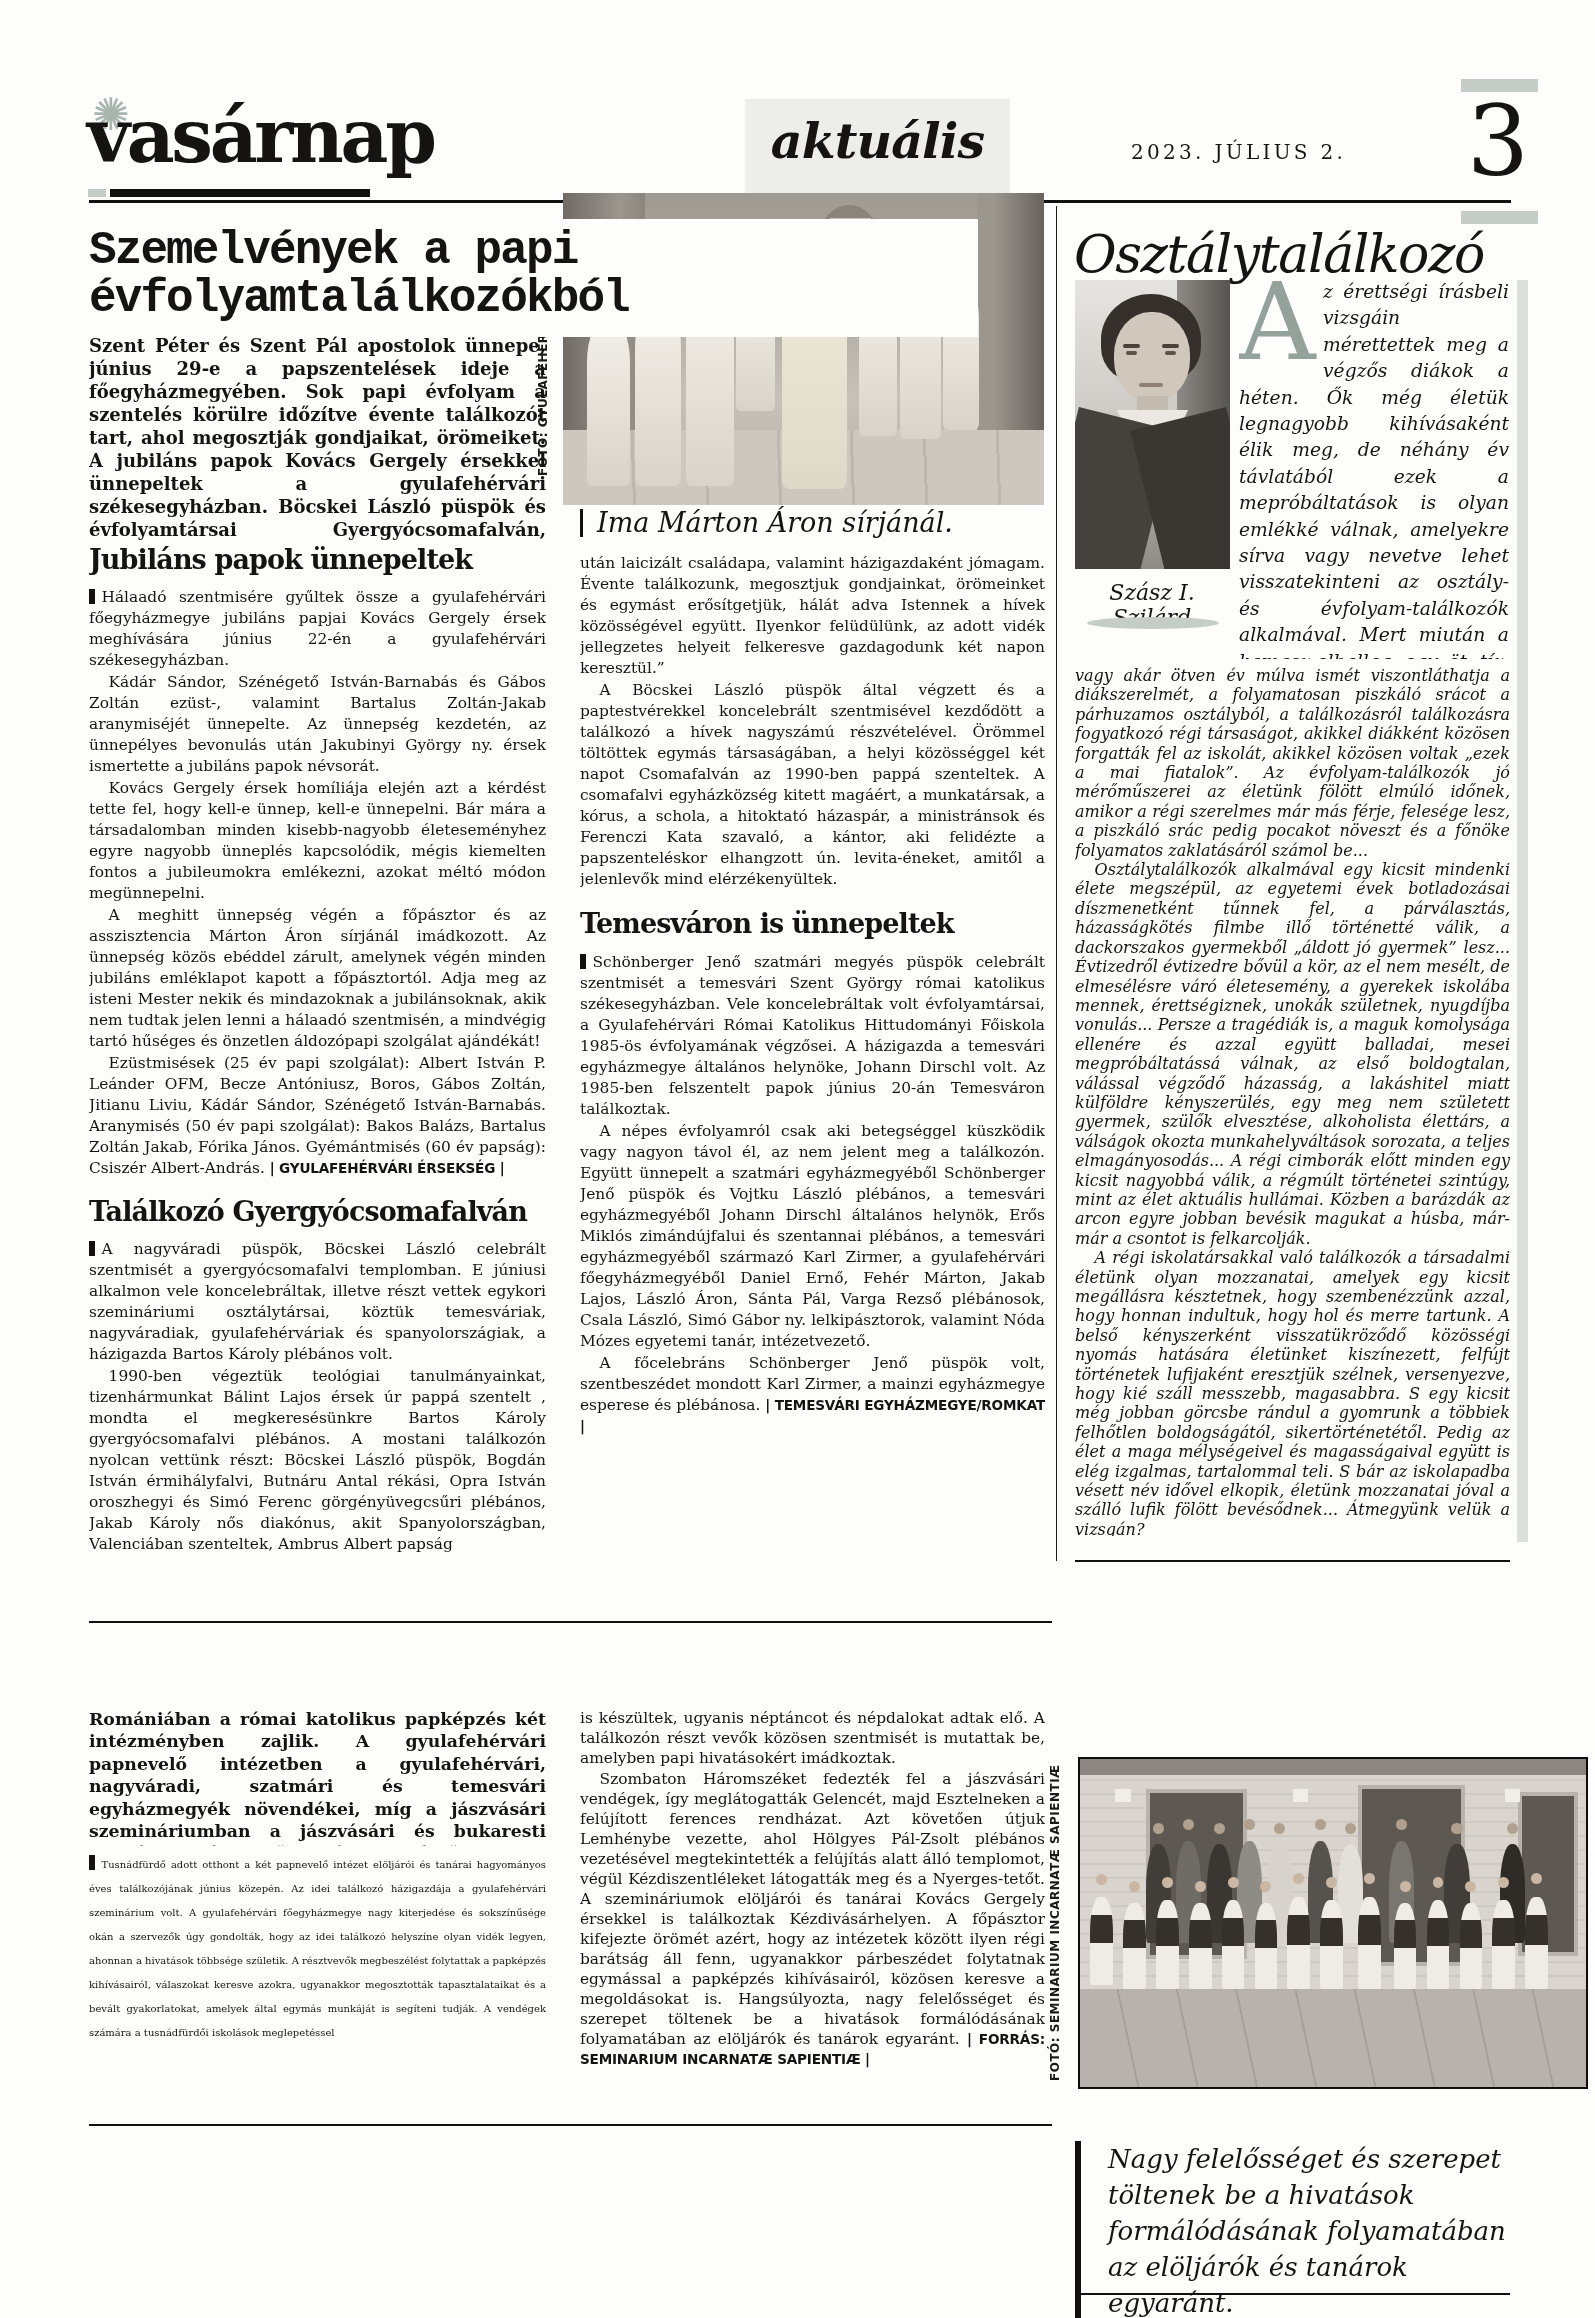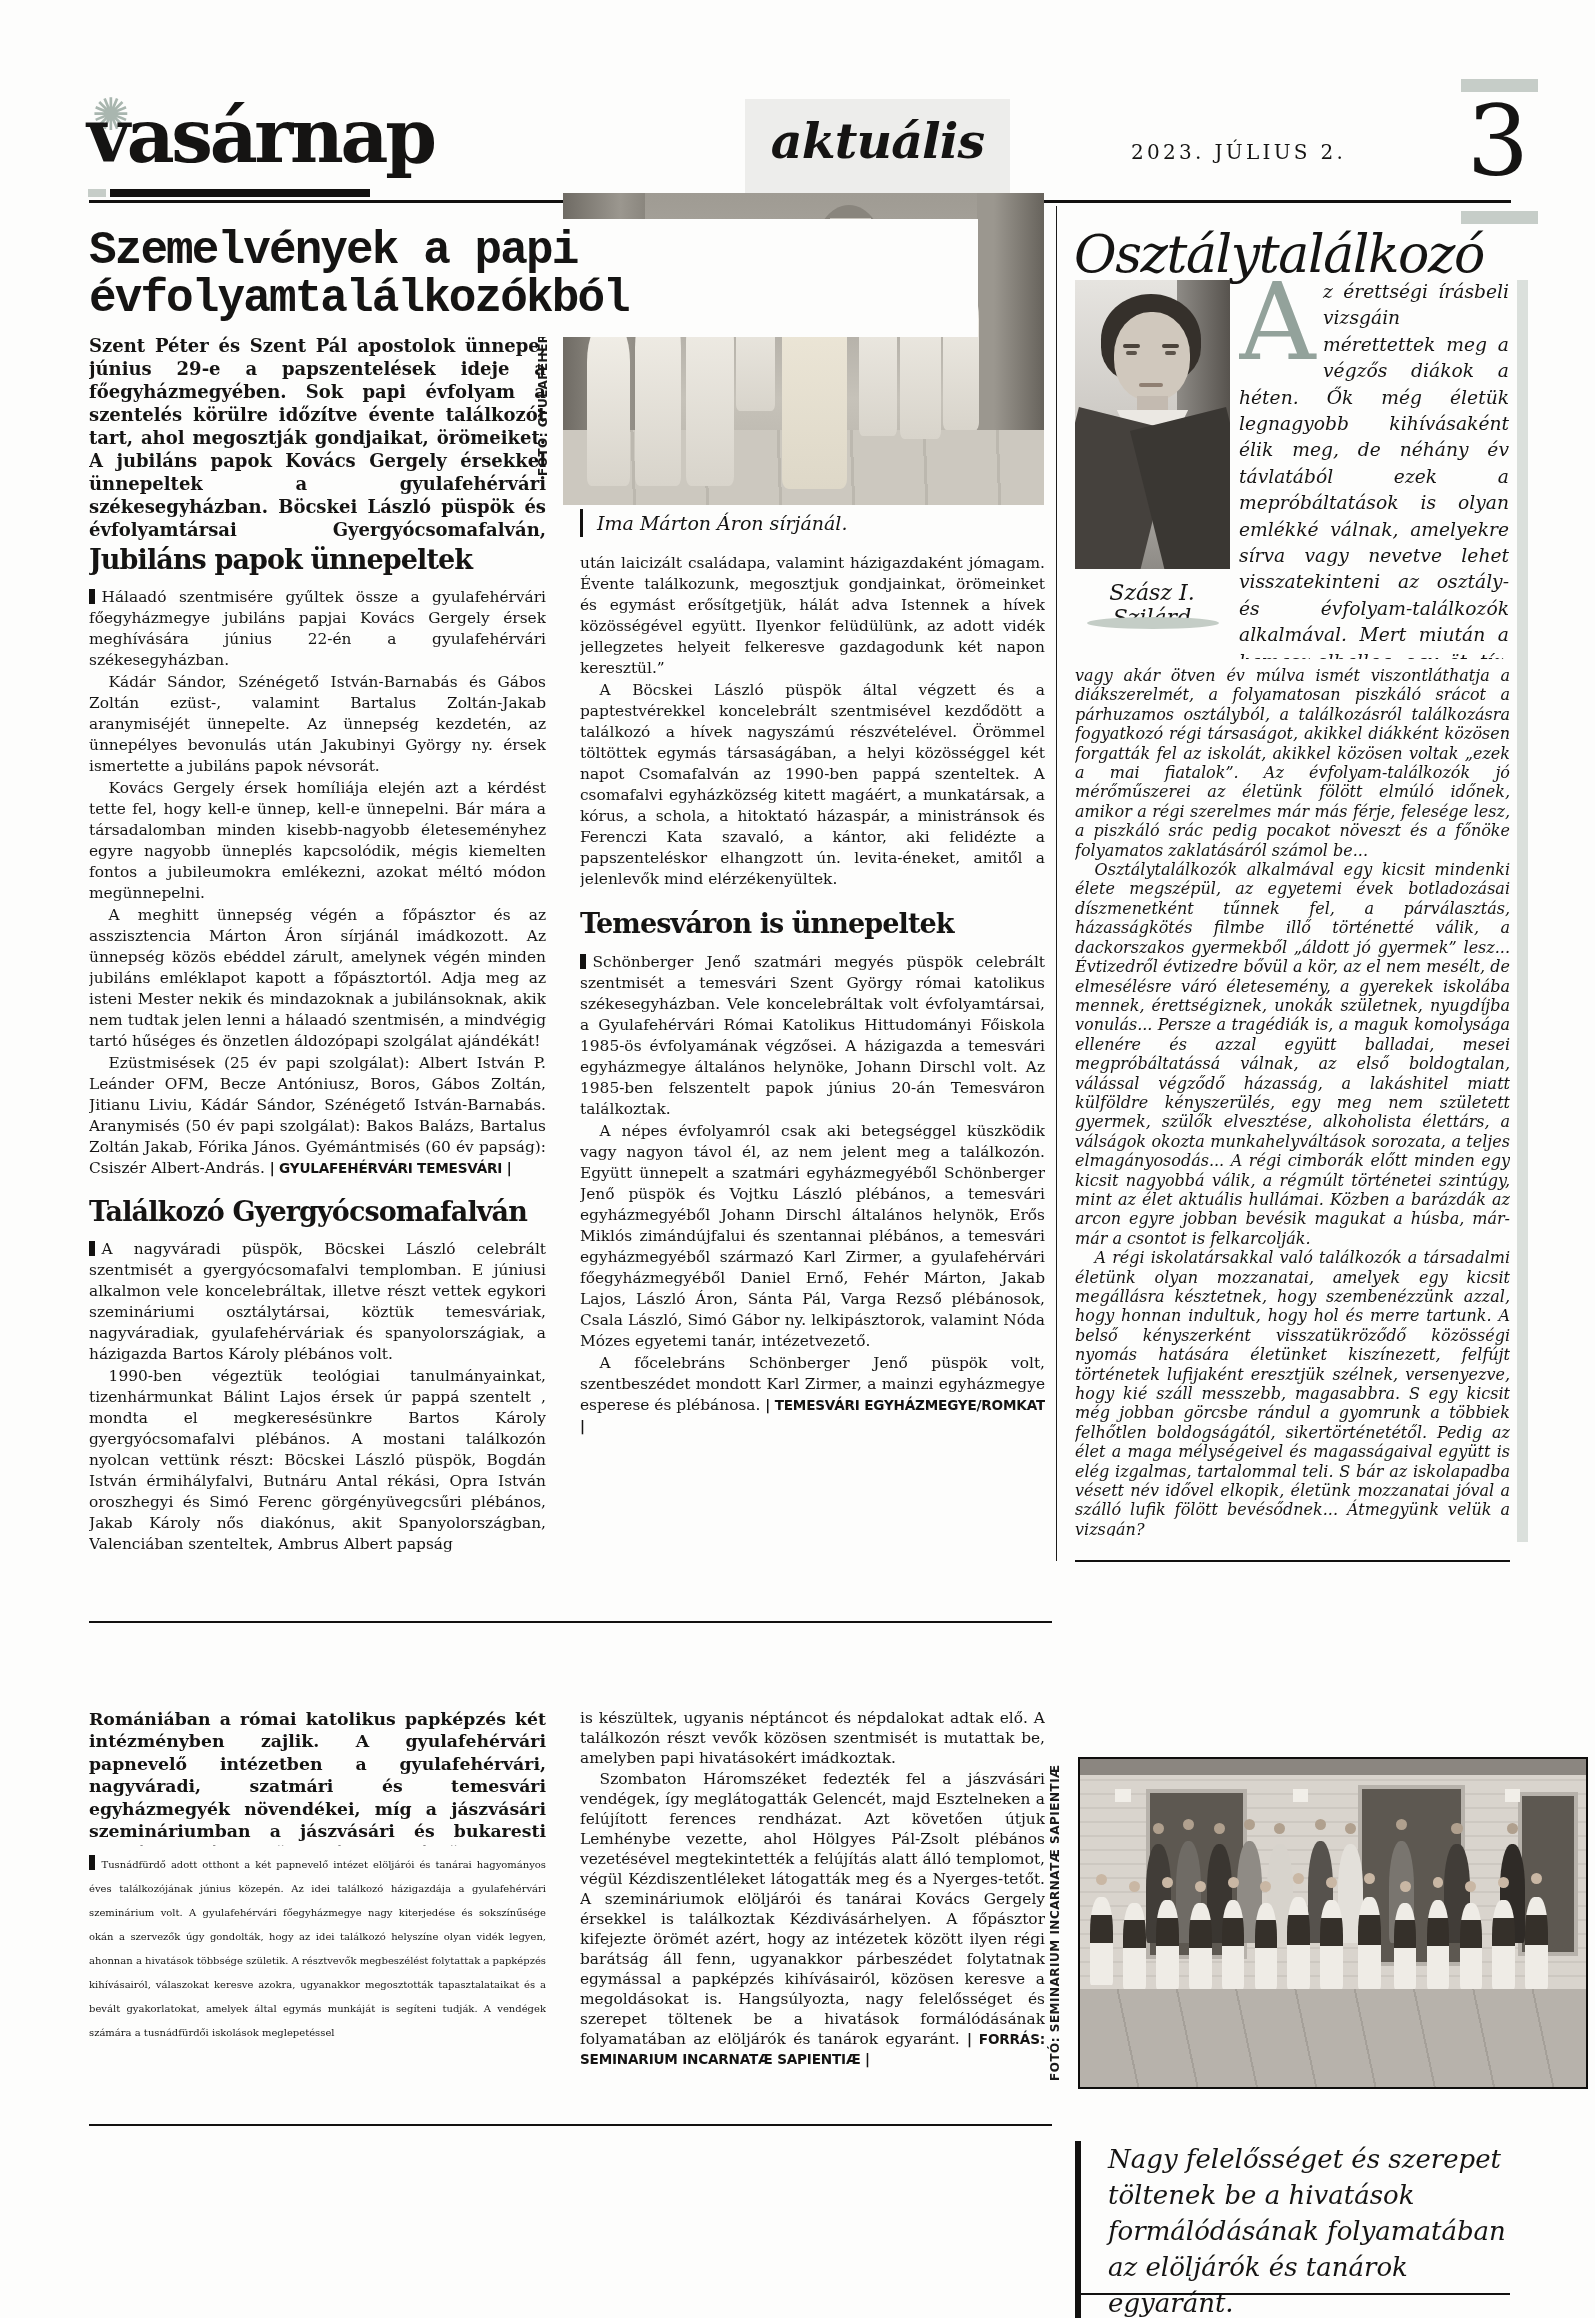--- a/index.html
+++ b/index.html
@@ -45,21 +45,21 @@
   .pr.dark::before{background:#4c443c;}
   .pr.center{background:linear-gradient(180deg,#efe9da,#ded8c8);}
   .pr.center::after{content:"";position:absolute;top:-15%;left:33%;width:34%;height:13%;
       background:#f7f4eb;clip-path:polygon(50% 0,100% 100%,0 100%);}
   .vcredit{font-family:"DejaVu Sans","Liberation Sans",sans-serif;font-weight:bold;font-size:12px;letter-spacing:0.5px;
       writing-mode:vertical-rl;transform:rotate(180deg);text-align:center;color:#1a1a1a;}
   .vcredit.main{left:536px;top:193px;height:312px;width:19.6px;}
   .headline-band{left:89px;top:219px;width:889px;background:#fdfdfc;padding:7.5px 0 14px 0;font-family:Liberation Mono, monospace;}
   .headline-band h1{margin:0;font-size:46px;line-height:1.05;letter-spacing:-1.9px;font-weight:bold;}
   .lead{left:89px;top:334px;width:457px;height:207px;font-size:18px;line-height:23px;font-weight:bold;text-align:justify;overflow:hidden;}
-  .caption{left:580px;top:509px;width:463px;font-size:19px;font-style:italic;line-height:28px;
+  .caption{left:580px;top:509px;width:463px;font-size:27px;font-style:italic;line-height:28px;
       border-left:3.7px solid #121110;padding-left:14px;}
   .col1{left:89px;top:546px;width:457px;height:1067px;}
   .col2{left:580px;top:553px;width:465px;height:1059px;}
   .vdivider{left:1056px;top:206px;width:1.4px;height:1355px;background:#1c1b1a;}
 
   
   .op-headline{left:1074px;top:227px;width:437px;font-size:52px;font-style:italic;letter-spacing:-1.4px;line-height:1.05;}
   .portrait{left:1075px;top:280px;width:155px;height:289px;overflow:hidden;
       background:linear-gradient(180deg,#e6e4e0 0%,#cfccc7 45%,#8e8b86 100%);}
   .portrait .bgdark{position:absolute;right:0;top:0;width:34%;height:74%;background:linear-gradient(270deg,#57534e,#8e8b86);}
@@ -156,21 +156,21 @@
 
   <div class="abs caption">Ima Márton Áron sírjánál.</div>
 
   <div class="abs body-col col1">
     <h3 class="sec">Jubiláns papok ünnepeltek</h3>
     <p class="marker"><span>Hálaadó szentmisére gyűltek össze a gyulafehérvári főegyházmegye jubiláns papjai Kovács Gergely érsek meghívására június 22-én a gyulafehérvári székesegyházban.</span></p>
     <p class="ind"><span>Kádár Sándor, Szénégető István-Barnabás és Gábos Zoltán ezüst-, valamint Bartalus Zoltán-Jakab aranymiséjét ünnepelte. Az ünnepség kezdetén, az ünnepélyes bevonulás után Jakubinyi György ny. érsek ismertette a jubiláns papok névsorát.</span></p>
     <p class="ind"><span>Kovács Gergely érsek homíliája elején azt a kérdést tette fel, hogy kell-e ünnep, kell-e ünnepelni. Bár mára a társadalomban minden kisebb-nagyobb életeseményhez egyre nagyobb ünneplés kapcsolódik, mégis kiemelten fontos a jubileumokra emlékezni, azokat méltó módon megünnepelni.</span></p>
     <p class="ind"><span>A meghitt ünnepség végén a főpásztor és az asszisztencia Márton Áron sírjánál imádkozott. Az ünnepség közös ebéddel zárult, amelynek végén minden jubiláns emléklapot kapott a főpásztortól. Adja meg az isteni Mester nekik és mindazoknak a jubilánsoknak, akik nem tudtak jelen lenni a hálaadó szentmisén, a mindvégig tartó hűséges és önzetlen áldozópapi szolgálat ajándékát!</span></p>
     <p class="ind"><span>Ezüstmisések (25 év papi szolgálat): Albert István P. Leánder OFM, Becze Antóniusz, Boros, Gábos Zoltán, Jitianu Liviu, Kádár Sándor, Szénégető István-Barnabás. Aranymisés (50 év papi szolgálat): Bakos Balázs, Bartalus Zoltán Jakab, Fórika János. Gyémántmisés (60 év papság): Csiszér Albert-András.</span>
-       <span class="src">| GYULAFEHÉRVÁRI TEMESVÁRI |</span></p>
+       <span class="src">| GYULAFEHÉRVÁRI ÉRSEKSÉG |</span></p>
     <h3 class="sec" style="margin-top:18.7px;">Találkozó Gyergyócsomafalván</h3>
     <p class="marker"><span>A nagyváradi püspök, Böcskei László celebrált szentmisét a gyergyócsomafalvi templomban. E júniusi alkalmon vele koncelebráltak, illetve részt vettek egykori szemináriumi osztálytársai, köztük temesváriak, nagyváradiak, gyulafehérváriak és spanyolországiak, a házigazda Bartos Károly plébános volt.</span></p>
     <p class="ind"><span>1990-ben végeztük teológiai tanulmányainkat, tizenhármunkat Bálint Lajos érsek úr pappá szentelt , mondta el megkeresésünkre Bartos Károly gyergyócsomafalvi plébános. A mostani találkozón nyolcan vettünk részt: Böcskei László püspök, Bogdán István érmihályfalvi, Butnáru Antal rékási, Opra István oroszhegyi és Simó Ferenc görgényüvegcsűri plébános, Jakab Károly nős diakónus, akit Spanyolországban, Valenciában szenteltek, Ambrus Albert papság</span></p>
   </div>
 
   <div class="abs body-col col2">
     <p><span>után laicizált családapa, valamint házigazdaként jómagam. Évente találkozunk, megosztjuk gondjainkat, örömeinket és egymást erősítgetjük, hálát adva Istennek a hívek közösségével együtt. Ilyenkor felüdülünk, az adott vidék jellegzetes helyeit felkeresve gazdagodunk két napon keresztül.”</span></p>
     <p class="ind"><span>A Böcskei László püspök által végzett és a paptestvérekkel koncelebrált szentmisével kezdődött a találkozó a hívek nagyszámú részvételével. Örömmel töltöttek egymás társaságában, a helyi közösséggel két napot Csomafalván az 1990-ben pappá szenteltek. A csomafalvi egyházközség kitett magáért, a munkatársak, a kórus, a schola, a hitoktató házaspár, a ministránsok és Ferenczi Kata szavaló, a kántor, aki felidézte a papszenteléskor elhangzott ún. levita-éneket, amitől a jelenlevők mind elérzékenyültek.</span></p>
     <h3 class="sec" style="margin-top:20.6px;">Temesváron is ünnepeltek</h3>
     <p class="marker"><span>Schönberger Jenő szatmári megyés püspök celebrált szentmisét a temesvári Szent György római katolikus székesegyházban. Vele koncelebráltak volt évfolyamtársai, a Gyulafehérvári Római Katolikus Hittudományi Főiskola 1985-ös évfolyamának végzősei. A házigazda a temesvári egyházmegye általános helynöke, Johann Dirschl volt. Az 1985-ben felszentelt papok június 20-án Temesváron találkoztak.</span></p>

